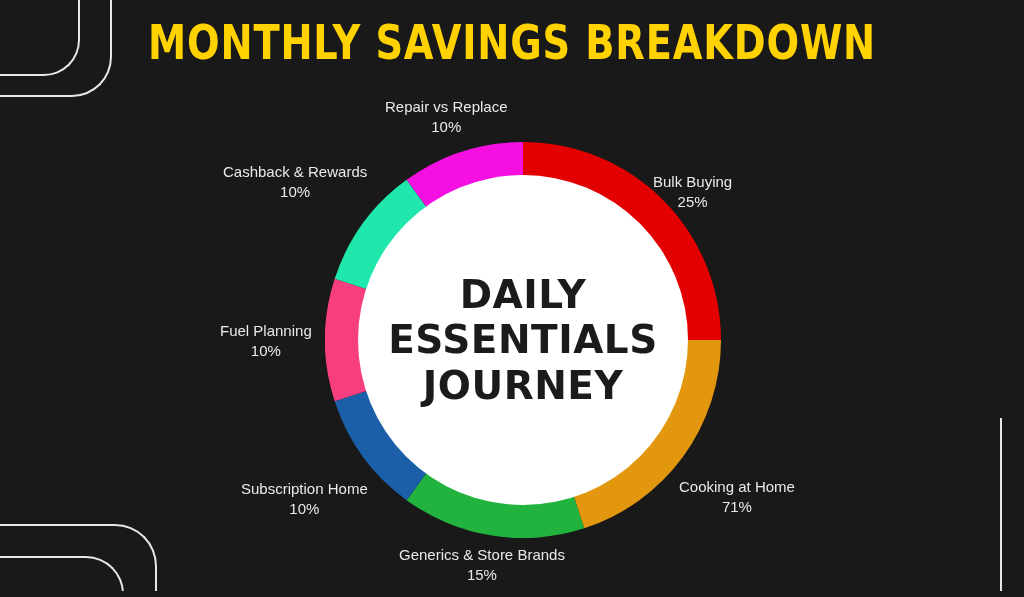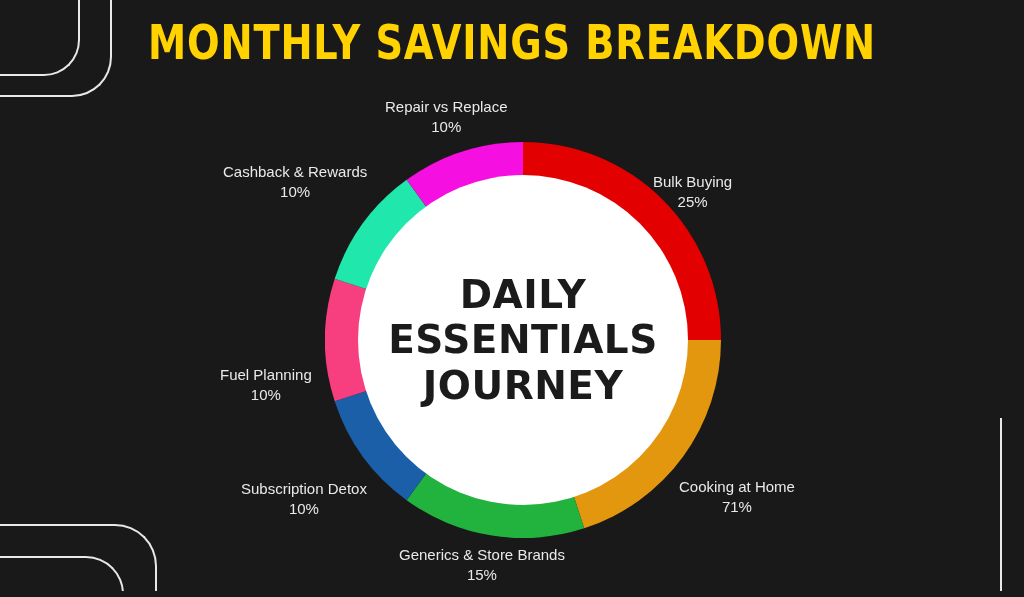--- a/index.html
+++ b/index.html
@@ -161,25 +161,25 @@
     <span>Cooking at Home</span>
     <span class="pct">71%</span>
   </div>
 
   <div class="label" style="left:399px; top:545px;">
     <span>Generics &amp; Store Brands</span>
     <span class="pct">15%</span>
   </div>
 
   <div class="label" style="left:241px; top:479px;">
-    <span>Subscription Detox</span>
+    <span>Subscription Home</span>
     <span class="pct">10%</span>
   </div>
 
-  <div class="label" style="left:220px; top:321px;margin-top:44px;">
+  <div class="label" style="left:220px; top:321px;">
     <span>Fuel Planning</span>
     <span class="pct">10%</span>
   </div>
 
   <div class="label" style="left:223px; top:162px;">
     <span>Cashback &amp; Rewards</span>
     <span class="pct">10%</span>
   </div>
 
   <div class="label" style="left:385px; top:97px;">

